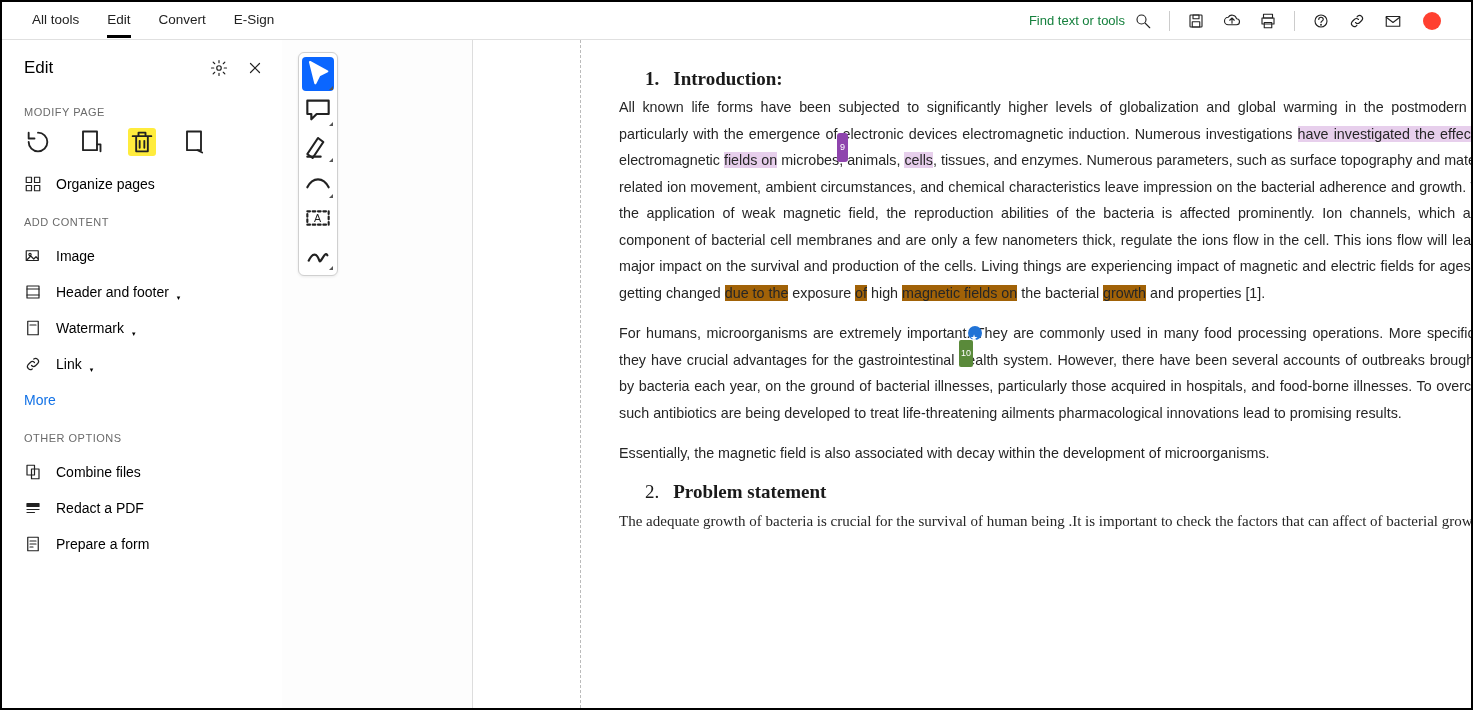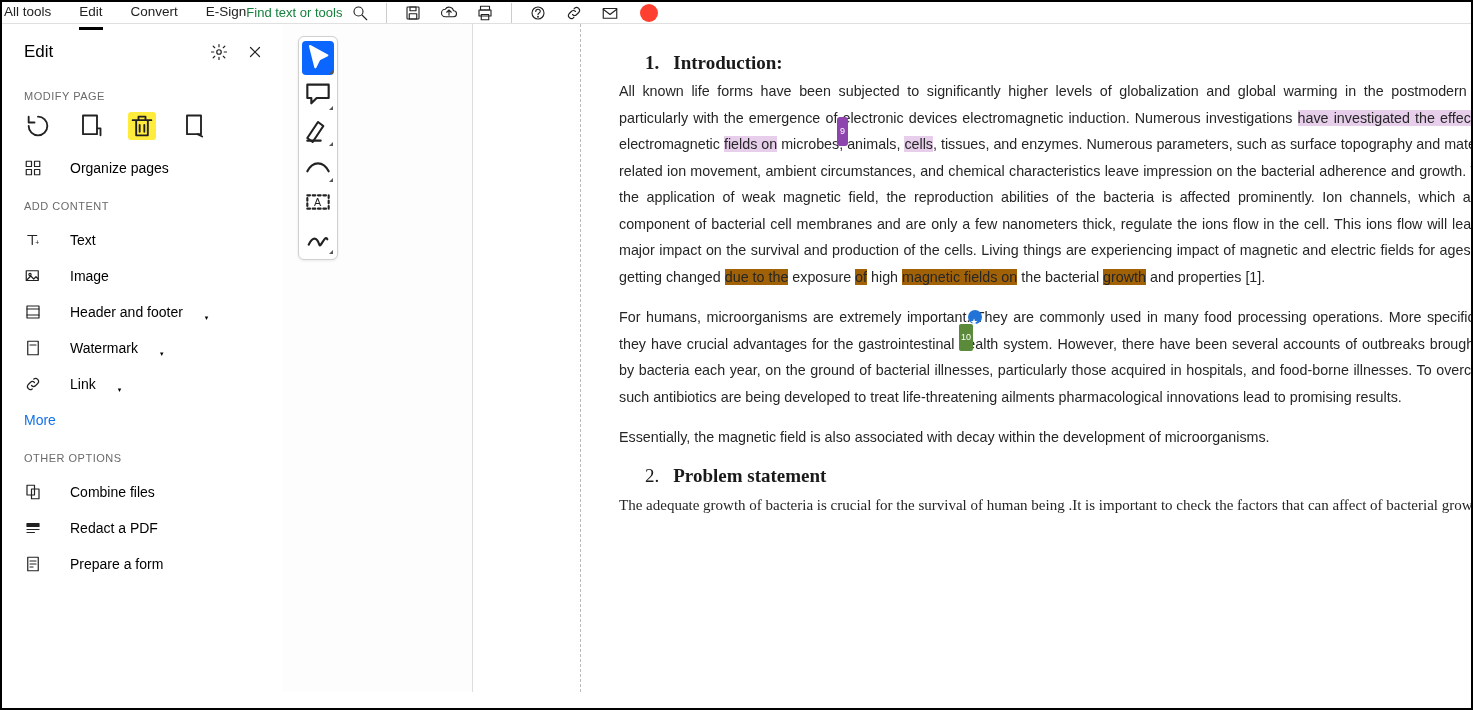--- a/index.html
+++ b/index.html
@@ -1,37 +1,37 @@
 <!DOCTYPE html>
 <html><head>
 <meta charset="utf-8">
 <style>
 * { box-sizing: border-box; margin: 0; padding: 0; }
 body { font-family: -apple-system, BlinkMacSystemFont, "Segoe UI", Arial, sans-serif; background: #fff; width: 1473px; height: 710px; overflow: hidden; border: 2px solid #000; }
-.top-menu { height: 22px; display: flex; align-items: center; padding: 0 2px; border-bottom: 1px solid #e0e0e0; }
+.top-menu { height: 38px; display: flex; align-items: center; padding: 0 30px; border-bottom: 1px solid #e0e0e0; justify-content: space-between; }
 .top-left { display: flex; gap: 28px; }
 .menu-item { font-size: 13.5px; color: #222; cursor: pointer; padding: 8px 0; }
 .menu-item.active { border-bottom: 3px solid #000; }
 .top-right { display: flex; align-items: center; gap: 16px; }
 .search-text { font-size: 13px; color: #15803d; margin-right: -8px; }
 .top-icon { width: 20px; height: 20px; display: flex; align-items: center; justify-content: center; cursor: pointer; }
 .top-icon svg { width: 18px; height: 18px; stroke: #222; fill: none; stroke-width: 1.5; }
 .divider-v { width: 1px; height: 20px; background: #ccc; }
 .user-dot { width: 18px; height: 18px; border-radius: 50%; background: #ff4030; margin-left: 4px; }
 .main { display: flex; height: calc(100% - 38px); }
 .sidebar { width: 280px; padding: 18px 0 18px 0; display: flex; flex-direction: column; }
 .sidebar-header { display: flex; align-items: center; justify-content: space-between; padding: 0 18px 14px 22px; }
 .sidebar-title { font-size: 17px; font-weight: 400; }
 .sidebar-header-icons { display: flex; gap: 18px; }
 .sidebar-header-icons .ico { width: 18px; height: 18px; cursor: pointer; display: flex; align-items: center; justify-content: center; }
 .section-label { font-size: 11px; color: #6a6a6a; letter-spacing: 0.5px; padding: 14px 22px 10px; }
 .mod-row { display: flex; gap: 24px; padding: 0 22px 10px; }
 .mod-btn { width: 28px; height: 28px; display:flex; align-items:center; justify-content:center; cursor:pointer; border-radius:3px; }
 .mod-btn.highlight { background: #ffec3d; }
-.side-item { display: flex; align-items: center; gap: 28px; padding: 9px 22px; font-size: 14px; cursor: pointer; position: relative; }
+.side-item { display: flex; align-items: center; gap: 14px; padding: 9px 22px; font-size: 14px; cursor: pointer; position: relative; }
 .side-item .ico { width: 18px; height: 18px; display:flex; align-items:center; justify-content:center; flex-shrink:0; }
 .more-link { color: #1372e6; cursor: pointer; padding: 10px 22px; font-size: 14px; }
 .drop-tri { font-size: 7px; position: relative; top: 6px; left: -6px; }
 .canvas { flex: 1; background: #fdfdfd; position: relative; overflow: hidden; }
 .float-tools { position: absolute; left: 16px; top: 12px; background: #fff; border: 1px solid #d0d0d0; border-radius: 6px; width: 40px; padding: 4px 0; box-shadow: 0 1px 3px rgba(0,0,0,0.08); display:flex; flex-direction:column; align-items:center; gap: 2px; }
 .ft-btn { width: 32px; height: 34px; display:flex; align-items:center; justify-content:center; cursor:pointer; border-radius:4px; position:relative; }
 .ft-btn.active { background: #0a66ff; }
 .ft-btn.active svg { stroke: #fff; fill:#fff; }
 .ft-btn .tri { position:absolute; right:1px; bottom:1px; width:0; height:0; border-left:4px solid transparent; border-bottom:4px solid #555; }
 .page-bg { position: absolute; left: 190px; top: 0; bottom: 0; width: 1210px; background: #fff; border-left: 1px solid #ddd; }
@@ -168,29 +168,20 @@
             <rect x="3" y="14" width="7" height="7"></rect>
             <rect x="14" y="14" width="7" height="7"></rect>
           </svg>
         </span>
       <span>Organize pages</span>
     </div>
     <div class="section-label">ADD CONTENT</div>
     <div class="side-item">
       <span class="ico">
           <svg viewBox="0 0 24 24">
-            <path d="M5 6h12M11 6v12"></path>
-            <text x="15" y="19" font-size="9" stroke="none" fill="#222">+</text>
-          </svg>
-        </span>
-      <span>Text</span>
-    </div>
-    <div class="side-item">
-      <span class="ico">
-          <svg viewBox="0 0 24 24">
             <rect x="3" y="5" width="16" height="13"></rect>
             <circle cx="8" cy="10" r="1.5"></circle>
             <path d="M4 17l5-5 4 4 3-3 3 3"></path>
           </svg>
         </span>
       <span>Image</span>
     </div>
     <div class="side-item">
       <span class="ico">
           <svg viewBox="0 0 24 24">

